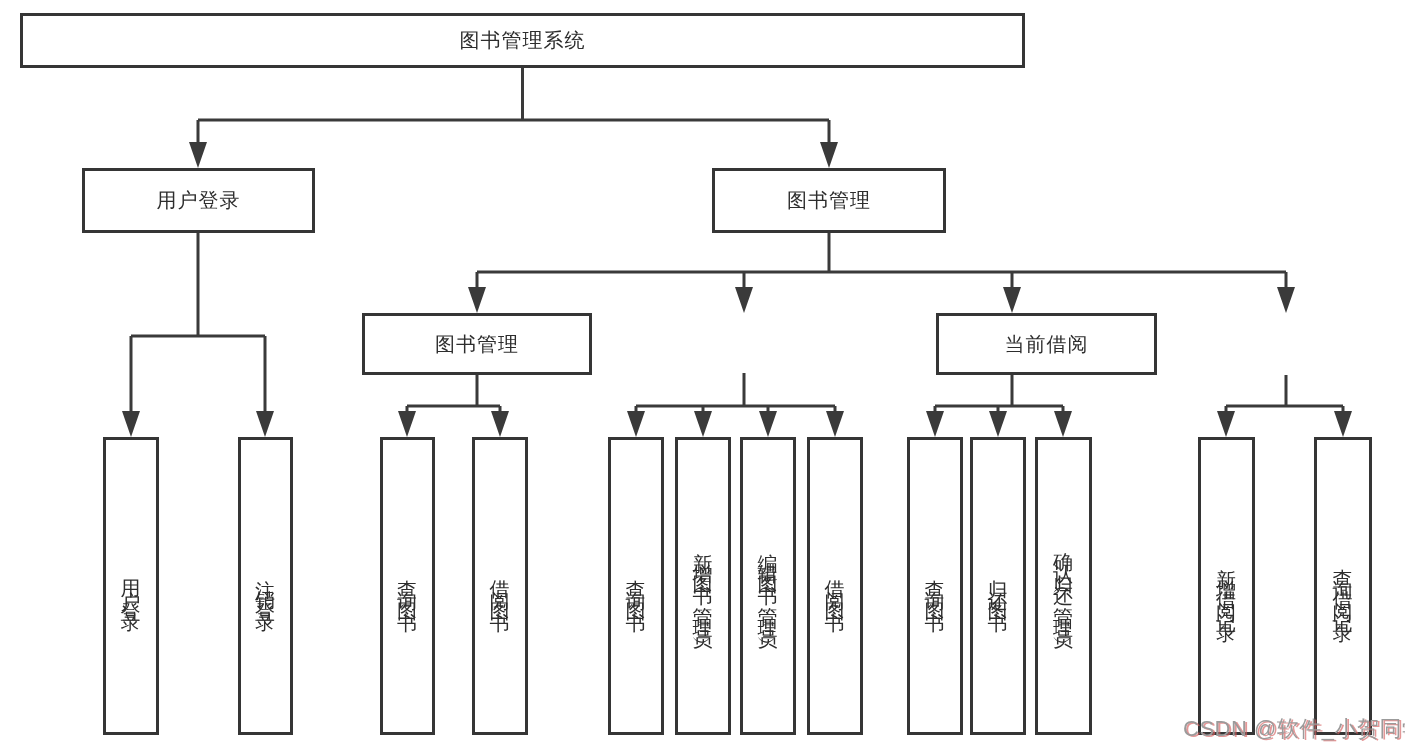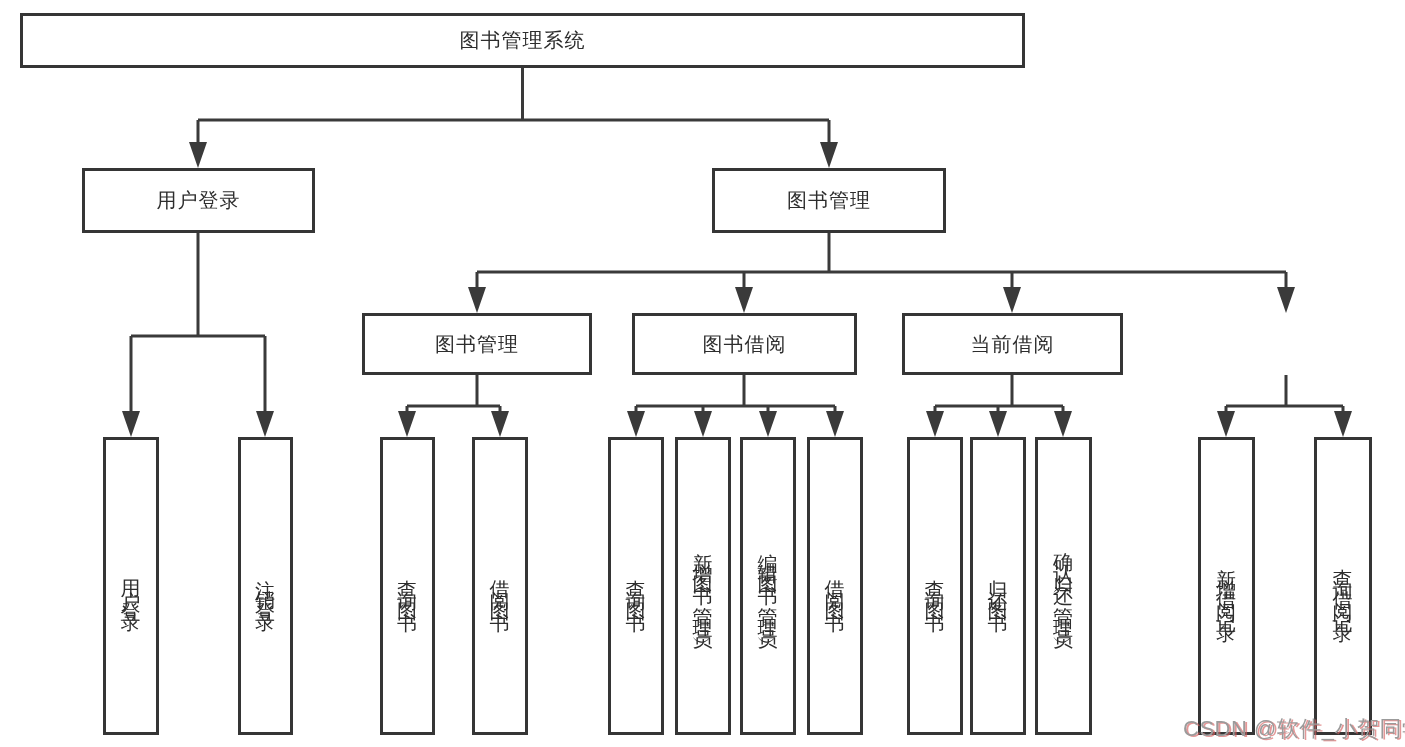--- a/index.html
+++ b/index.html
@@ -89,22 +89,21 @@
       <polygon points="1334,411 1352,411 1343,437"></polygon>
     </g>
   </svg>
 
   <div class="box" style="left:20px; top:13px; width:1005px; height:55px">图书管理系统</div>
 
   <div class="box" style="left:82px; top:168px; width:233px; height:65px">用户登录</div>
   <div class="box" style="left:712px; top:168px; width:234px; height:65px">图书管理</div>
 
   <div class="box" style="left:362px; top:313px; width:230px; height:62px">图书管理</div>
-  <div class="box" style="left:632px; top:313px; width:225px; height:62px">图书借阅</div>
-  <div class="box" style="left:902px; top:313px; width:221px; height:62px">当前借阅</div>
+  <div class="box" style="left:936px; top:313px; width:221px; height:62px">当前借阅</div>
 
   <div class="box v" style="left:103px; top:437px; width:56px; height:298px">用户登录</div>
   <div class="box v" style="left:238px; top:437px; width:55px; height:298px">注销登录</div>
 
   <div class="box v" style="left:380px; top:437px; width:55px; height:298px">查询图书</div>
   <div class="box v" style="left:472px; top:437px; width:56px; height:298px">借阅图书</div>
 
   <div class="box v" style="left:608px; top:437px; width:56px; height:298px">查询图书</div>
   <div class="box v" style="left:675px; top:437px; width:56px; height:298px">新增图书（管理员）</div>
   <div class="box v" style="left:740px; top:437px; width:56px; height:298px">编辑图书（管理员）</div>

